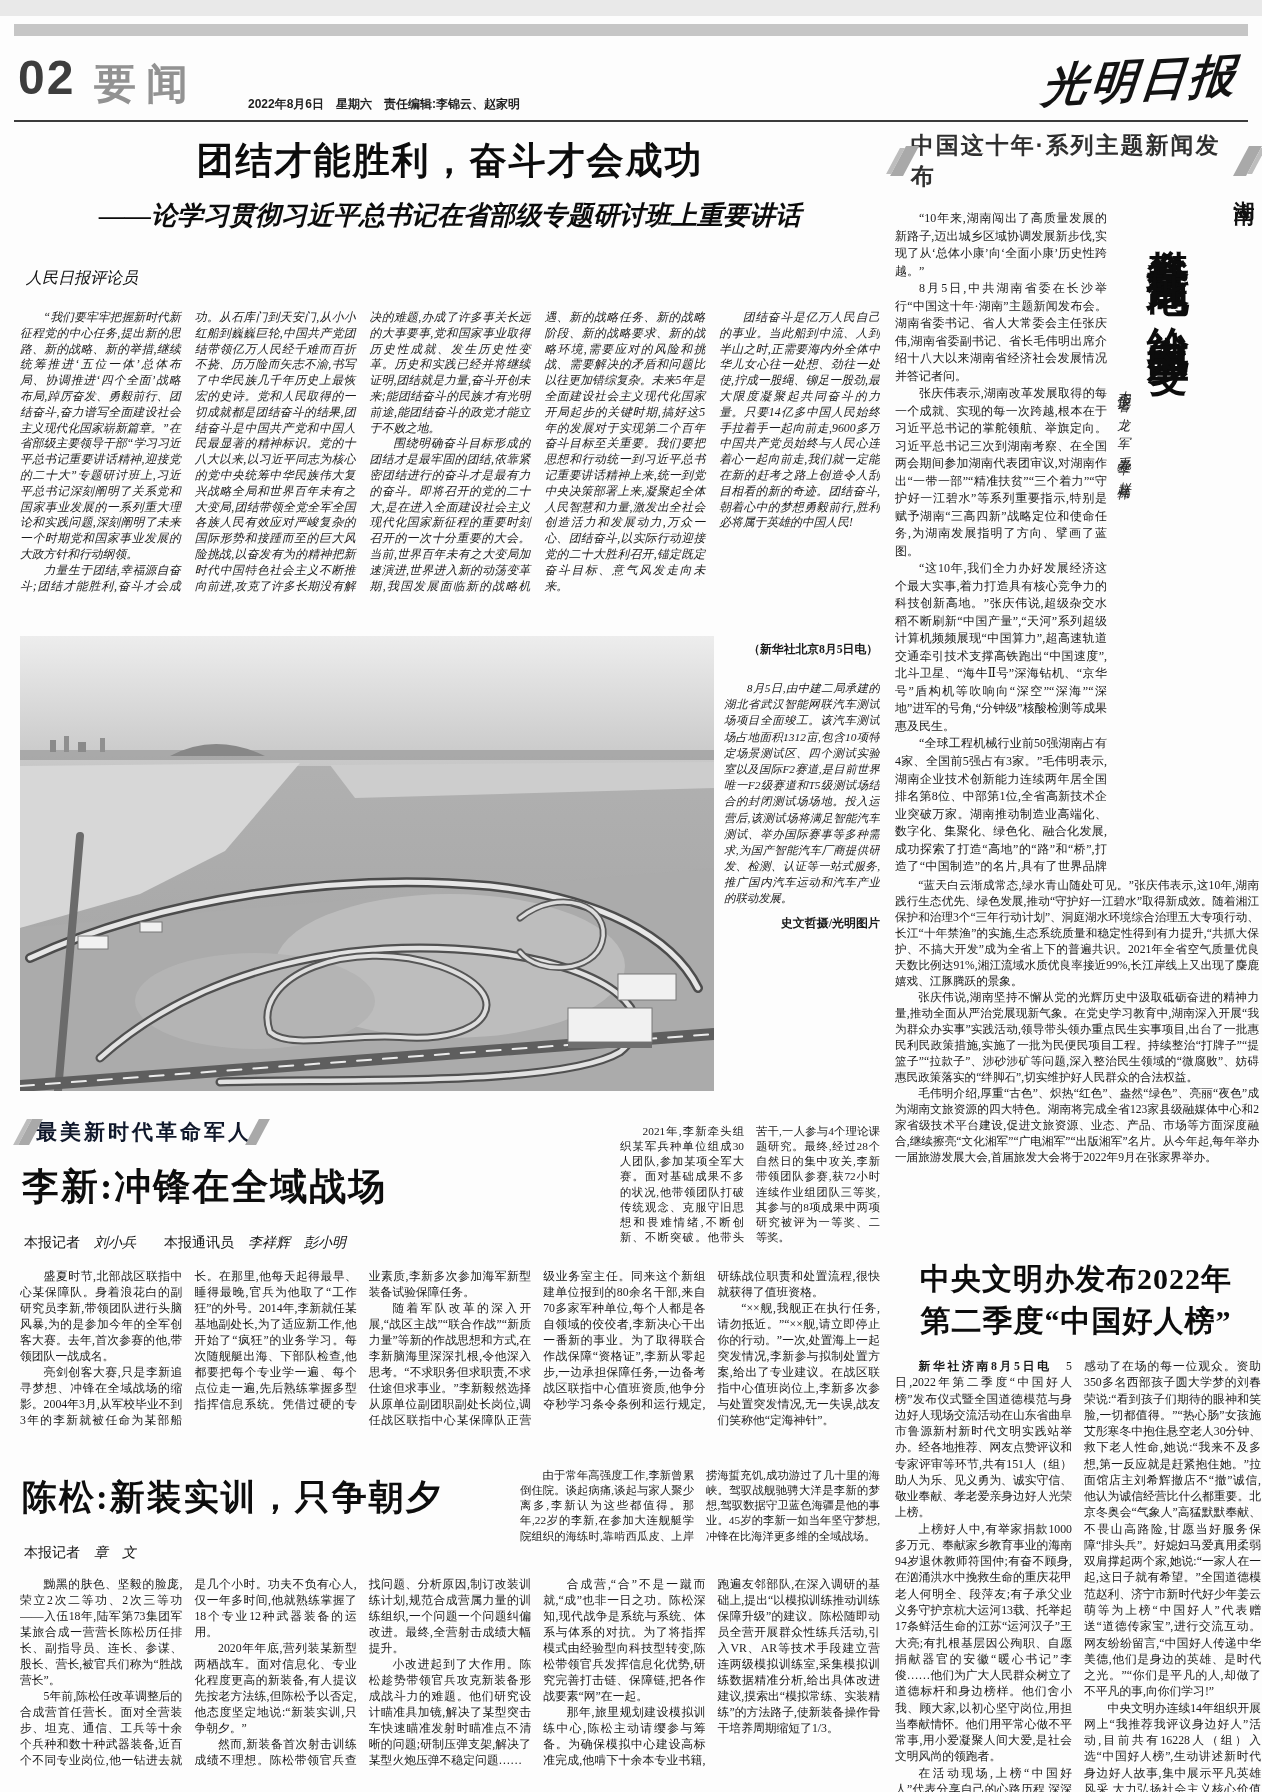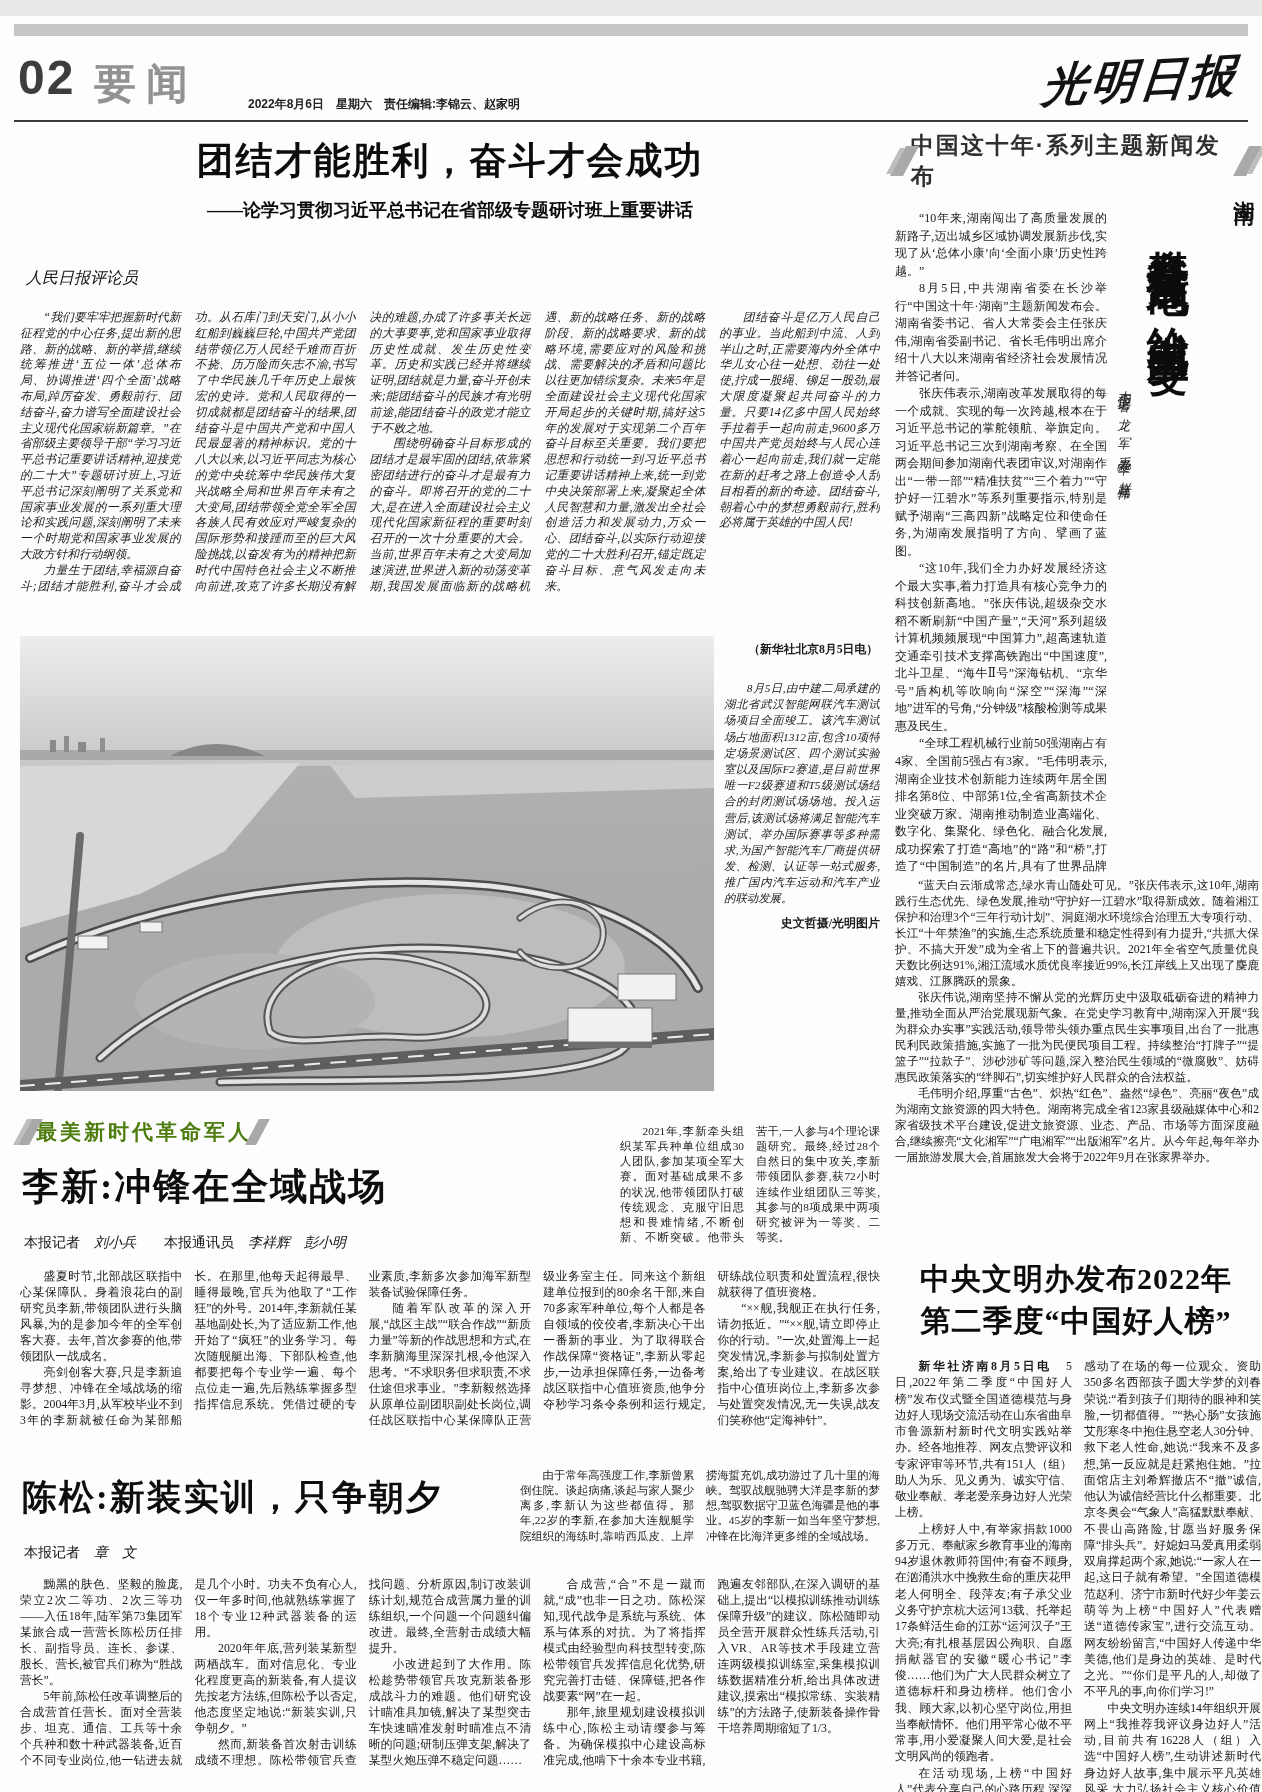--- a/index.html
+++ b/index.html
@@ -10,21 +10,21 @@
   .topbar{left:14px;top:8px;width:1234px;height:12px;background:#c6c6c6;}
   .pageno{left:18px;top:34px;font-family:"Liberation Sans",sans-serif;font-size:48px;font-weight:bold;color:#3d3d3d;letter-spacing:2px;}
   .section{left:94px;top:40px;font-family:"Liberation Sans",sans-serif;font-size:42px;font-weight:bold;color:#929292;letter-spacing:10px;}
   .dateline{left:248px;top:80px;font-family:"Liberation Sans",sans-serif;font-size:12px;font-weight:bold;color:#222;}
   .logo{right:24px;top:34px;font-size:46px;font-weight:bold;font-style:italic;color:#131313;
         transform:rotate(-3deg) skewX(-8deg);letter-spacing:3px;}
   .hrule{left:14px;top:104px;width:1234px;height:2px;background:#3c3c3c;}
   
   .ed-wrap{left:20px;top:112px;width:860px;}
   .ed-h1{text-align:center;font-size:37px;font-weight:bold;letter-spacing:2px;color:#0c0c0c;margin:8px 0 0;}
-  .ed-h2{text-align:center;font-size:18px;font-weight:bold;color:#0c0c0c;margin:12px 0 0;}
+  .ed-h2{text-align:center;font-size:26px;font-weight:bold;color:#0c0c0c;margin:12px 0 0;font-style:italic;}
   .ed-byline{left:26px;top:252px;font-size:16px;font-style:italic;color:#111;}
   .ed-body{left:20px;top:294px;width:860px;height:348px;column-count:5;column-gap:14px;
            font-size:11.8px;line-height:1.34;font-style:italic;text-align:justify;overflow:hidden;}
   .ed-body p{margin:0;text-indent:2em;}
   .ed-date{position:absolute;right:2px;bottom:0;font-style:normal;font-weight:bold;background:#fdfdfd;padding-left:5px;font-size:11.8px;}
   
   .photo{left:20px;top:620px;width:694px;height:455px;}
   
   .cap{left:724px;top:648px;width:156px;height:426px;overflow:hidden;}
   .cap-title{margin-top:92px;text-align:center;font-family:"Liberation Sans",sans-serif;
@@ -33,21 +33,21 @@
   .cap-body p{margin:0;text-indent:2em;font-family:Liberation Serif, serif;}
   .credit{margin-top:8px;text-align:right;font-weight:bold;font-size:12px;font-style:normal;}
   
   .banner{display:flex;align-items:center;gap:0;}
   .slash{display:inline-block;background:#a9a9a9;transform:skewX(-28deg);}
   .slash.big{width:13px;height:30px;}
   .slash.small{width:5px;height:26px;background:#bdbdbd;}
   .banner-cn{left:893px;top:114px;width:366px;justify-content:center;}
   .banner-cn .txt{font-family:"Liberation Sans",sans-serif;font-size:23px;font-weight:bold;color:#2f2f2f;letter-spacing:2px;}
   .banner-jr{left:20px;top:1102px;}
-  .banner-jr .txt{font-family:"Liberation Sans",sans-serif;font-size:21px;font-weight:bold;color:#4d7c0f;letter-spacing:3px;}
+  .banner-jr .txt{font-family:"Liberation Sans",sans-serif;font-size:21px;font-weight:bold;color:#0f172a;letter-spacing:3px;}
   .banner-jr .slash.big{height:26px;width:11px;}
   
   .hn-col{left:895px;top:194px;width:212px;height:662px;font-size:12px;line-height:1.46;text-align:justify;overflow:hidden;}
   .hn-col p,.hn-wide p,.body p{margin:0;text-indent:2em;}
   .hn-vert{left:1112px;top:166px;width:148px;height:700px;}
   .vkicker{position:absolute;right:2px;top:2px;writing-mode:vertical-rl;font-size:21px;font-weight:bold;letter-spacing:4px;color:#111;}
   .vtitle{position:absolute;left:28px;top:34px;writing-mode:vertical-rl;font-size:42px;font-weight:bold;letter-spacing:5px;color:#0c0c0c;}
   .vbyline{position:absolute;left:2px;top:198px;writing-mode:vertical-rl;font-size:13px;font-style:italic;letter-spacing:3px;color:#222;}
   .hn-wide{left:895px;top:862px;width:364px;height:334px;font-size:11.6px;line-height:1.38;text-align:justify;overflow:hidden;}
   

